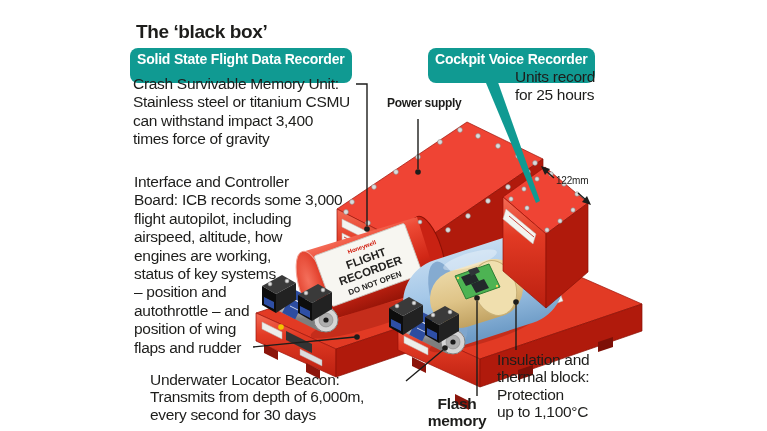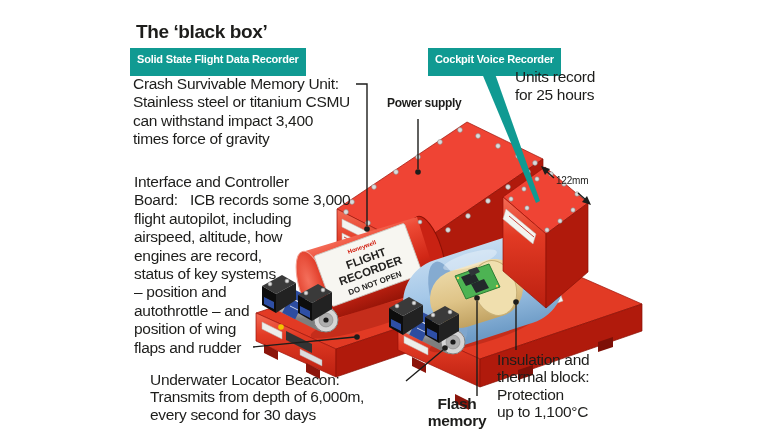--- a/index.html
+++ b/index.html
@@ -1,22 +1,22 @@
 <!DOCTYPE html>
 <html style="--teal: #109a92; --red: #e8391f; --dark-red: #b01a0c; --text: #1d1d1b; --pcb-green: #4db353; --insulation-tan: #e8d29a; --shell-blue: #a5c8e8; --beacon-blue: #2d4da0;"><head>
 <meta charset="utf-8">
 <style>
   :root{ --teal:#109a92; --text:#1d1d1b; }
   html,body{margin:0;padding:0;background:#fff;}
   .stage{position:relative;width:767px;height:431px;background:#fff;overflow:hidden;
          font-family:"Liberation Sans","DejaVu Sans",sans-serif;color:var(--text);}
   .abs{position:absolute;}
   .title{left:136px;top:21px;font-size:19px;font-weight:800;letter-spacing:-0.4px;}
-  .tag{height:28px;line-height:22px;padding:0 7px;background:var(--teal);color:#fff;
-       font-weight:bold;font-size:11px;letter-spacing:-0.2px;white-space:nowrap;}
+  .tag{height:35px;line-height:22px;padding:0 7px;background:var(--teal);color:#fff;
+       font-weight:bold;font-size:14px;letter-spacing:-0.2px;white-space:nowrap;border-radius:8px;}
   .tag1{left:130px;top:48px;}
   .tag2{left:428px;top:48px;text-align:center;}
   .blk{font-size:15.5px;letter-spacing:-0.3px;line-height:18.4px;white-space:nowrap;}
   .h{font-weight:normal;}
   .csmu{left:133px;top:75px;}
   .icb{left:134px;top:173px;}
   .ps{left:387px;top:96px;font-size:12px;font-weight:bold;letter-spacing:-0.3px;}
   .units{left:515px;top:68px;line-height:17.5px;}
   .dim{left:556px;top:175px;font-size:10px;letter-spacing:-0.2px;}
   .ulb{left:150px;top:371px;width:252px;text-align:left;line-height:17.4px;}
@@ -239,24 +239,24 @@
 
   <div class="abs blk csmu">
     <div class="h">Crash Survivable Memory Unit:</div>
     <div>Stainless steel or titanium CSMU</div>
     <div>can withstand impact 3,400</div>
     <div>times force of gravity</div>
   </div>
 
   <div class="abs blk icb">
     <div class="h">Interface and Controller</div>
-    <div><span class="h" style="margin-right:12px;text-align:right;">Board:</span><span>ICB records some 3,000</span></div>
+    <div><span class="h" style="margin-right:4px;text-align:right;">Board:</span><span>ICB records some 3,000</span></div>
     <div>flight autopilot, including</div>
     <div>airspeed, altitude, how</div>
-    <div>engines are record,</div>
+    <div>engines are working,</div>
     <div>status of key systems</div>
     <div>– position and</div>
     <div>autothrottle – and</div>
     <div>position of wing</div>
     <div>flaps and rudder</div>
   </div>
 
   <div class="abs ps">Power supply</div>
 
   <div class="abs blk units">

